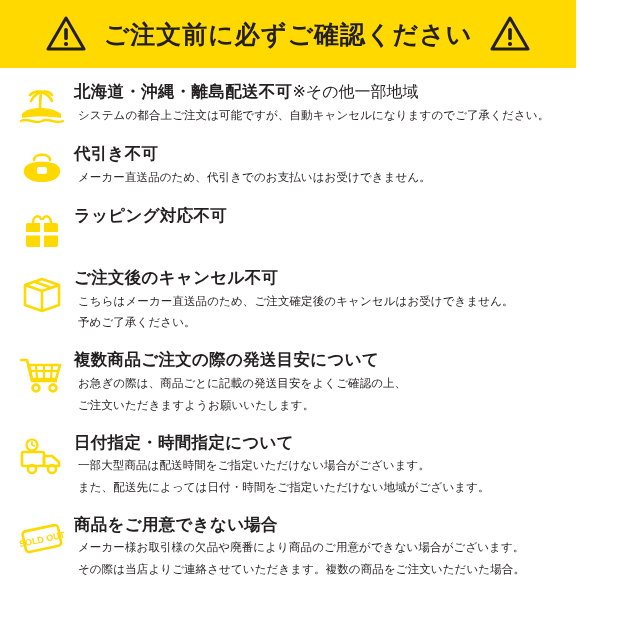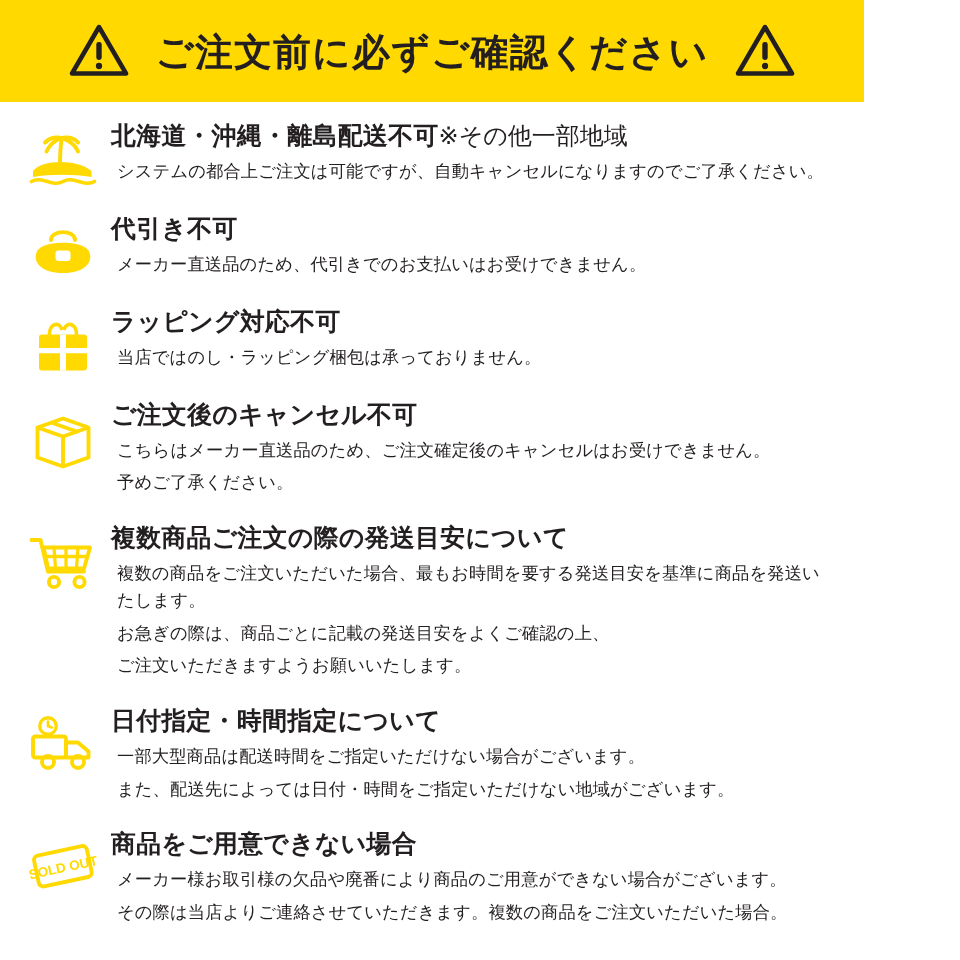--- a/index.html
+++ b/index.html
@@ -147,21 +147,20 @@
         <svg width="46" height="44" viewBox="0 0 46 44" aria-hidden="true">
           <path d="M14 15 C14 8 20 6 22 11" fill="none" stroke="#ffd900" stroke-width="2.4" stroke-linecap="round"></path>
           <path d="M32 15 C32 8 26 6 24 11" fill="none" stroke="#ffd900" stroke-width="2.4" stroke-linecap="round"></path>
           <rect x="7" y="15" width="32" height="24" rx="2" fill="#ffd900"></rect>
           <rect x="21" y="15" width="4" height="24" fill="#ffffff"></rect>
           <rect x="7" y="24" width="32" height="3.5" fill="#ffffff"></rect>
         </svg>
       </div>
       <div class="sec-body">
         <p class="sec-title">ラッピング対応不可</p>
-        <p class="sec-line">当店ではのし・ラッピング梱包は承っておりません。</p>
       </div>
     </div>
 
     <div class="section">
       <div class="icon-box">
         <svg width="46" height="42" viewBox="0 0 46 42" aria-hidden="true">
           <path d="M6 14 L23 8 L40 14 L40 34 L23 40 L6 34 Z" fill="none" stroke="#ffd900" stroke-width="2.6" stroke-linejoin="round"></path>
           <path d="M6 14 L23 20 L40 14" fill="none" stroke="#ffd900" stroke-width="2.6" stroke-linejoin="round"></path>
           <path d="M23 20 L23 40" fill="none" stroke="#ffd900" stroke-width="2.6"></path>
           <path d="M16 11 L33 17" fill="none" stroke="#ffd900" stroke-width="2.4"></path>
@@ -180,21 +179,20 @@
           <path d="M3 7 L9 7 L14 28 L38 28" fill="none" stroke="#ffd900" stroke-width="2.6" stroke-linecap="round" stroke-linejoin="round"></path>
           <path d="M11 12 L42 12 L38 26 L14 26 Z" fill="none" stroke="#ffd900" stroke-width="2.6" stroke-linejoin="round"></path>
           <path d="M18 12 L19 26 M26 12 L26 26 M34 12 L33 26" fill="none" stroke="#ffd900" stroke-width="2.2"></path>
           <path d="M12 18 L40 18" fill="none" stroke="#ffd900" stroke-width="2.2"></path>
           <circle cx="18" cy="35" r="3.4" fill="none" stroke="#ffd900" stroke-width="2.6"></circle>
           <circle cx="35" cy="35" r="3.4" fill="none" stroke="#ffd900" stroke-width="2.6"></circle>
         </svg>
       </div>
       <div class="sec-body">
         <p class="sec-title">複数商品ご注文の際の発送目安について</p>
-        <p class="sec-line">複数の商品をご注文いただいた場合、最もお時間を要する発送目安を基準に商品を発送いたします。</p>
         <p class="sec-line">お急ぎの際は、商品ごとに記載の発送目安をよくご確認の上、</p>
         <p class="sec-line">ご注文いただきますようお願いいたします。</p>
       </div>
     </div>
 
     <div class="section">
       <div class="icon-box">
         <svg width="48" height="42" viewBox="0 0 48 42" aria-hidden="true">
           <circle cx="14" cy="9" r="5.5" fill="none" stroke="#ffd900" stroke-width="2.2"></circle>
           <path d="M14 6 L14 9 L16.5 10" fill="none" stroke="#ffd900" stroke-width="1.8" stroke-linecap="round"></path>

